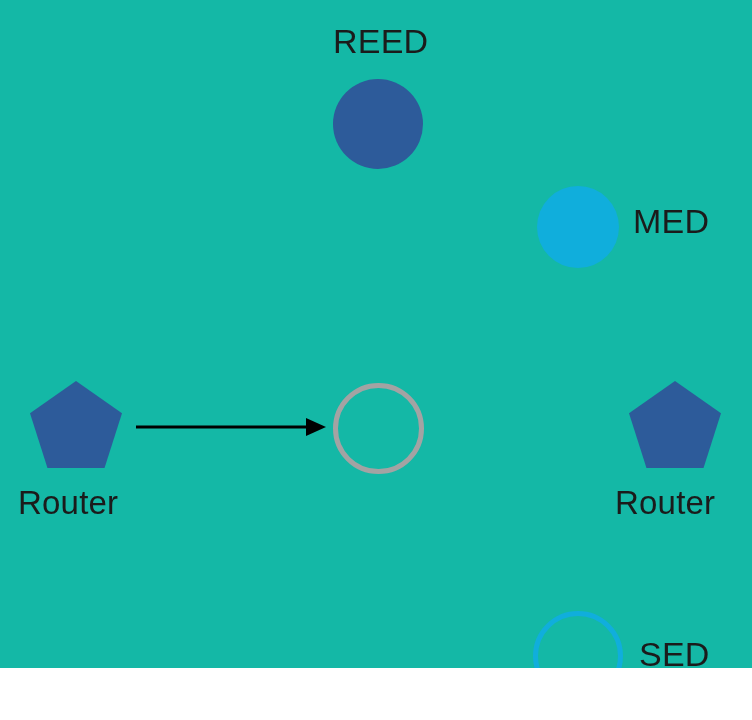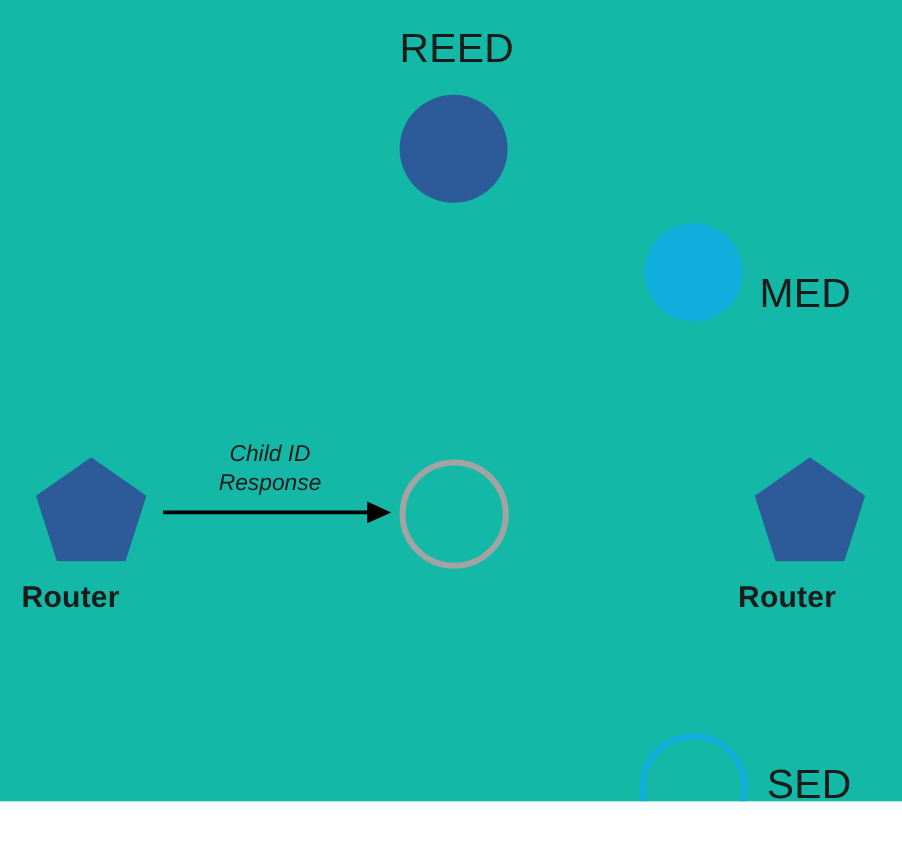--- a/index.html
+++ b/index.html
@@ -42,23 +42,22 @@
     position: absolute;
     color: #1b1b1b;
     white-space: nowrap;
     line-height: 1;
   }
   .label-node {
     font-size: 34px;
     letter-spacing: 0.2px;
   }
   .label-router {
-    font-size: 25px;
+    font-size: 33px;
     letter-spacing: 0.2px;
-    font-weight: bold;
   }
   .arrow-label {
     position: absolute;
     font-size: 19px;
     font-style: italic;
     color: #1b1b1b;
     text-align: center;
     line-height: 1.25;
     white-space: nowrap;
   }
@@ -72,42 +71,38 @@
 
 <div id="canvas">
 
   <div class="node">
     <div class="label label-node" style="left:333px; top:24px;">REED</div>
     <div class="disc" style="left:333px; top:79px; width:90px; height:90px; background:#2d5b9a;"></div>
   </div>
 
   <div class="node">
     <div class="disc" style="left:537px; top:186px; width:82px; height:82px; background:#10aedc;"></div>
-    <div class="label label-node" style="left:633px; top:228px;">MED</div>
+    <div class="label label-node" style="left:633px; top:204px;">MED</div>
   </div>
 
   <div class="node">
     <div class="pent" style="left:30px; top:381px; width:92px; height:87px; background:#2d5b9a;"></div>
     <div class="label label-router" style="left:18px; top:486px;">Router</div>
   </div>
 
   <div class="node">
     <div class="ring" style="left:333px; top:383px; width:91px; height:91px; border:5px solid #a3a3a3;"></div>
   </div>
 
   <div class="arrow-wrap" style="left:130px; top:404px; width:200px; height:40px;">
     <svg width="200" height="40" viewBox="0 0 200 40">
       <line x1="6" y1="23" x2="178" y2="23" stroke="#000000" stroke-width="3"></line>
       <polygon points="176,14 196,23 176,32" fill="#000000"></polygon>
     </svg>
   </div>
-  <div class="arrow-label" style="left:155px; top:367px; width:140px;">
-    <div>Child ID</div>
-    <div>Response</div>
-  </div>
 
   <div class="node">
     <div class="pent" style="left:629px; top:381px; width:92px; height:87px; background:#2d5b9a;"></div>
     <div class="label label-router" style="left:615px; top:486px;">Router</div>
   </div>
 
   <div class="node">
     <div class="ring" style="left:533px; top:611px; width:90px; height:90px; border:5px solid #10aedc;"></div>
     <div class="label label-node" style="left:639px; top:637px;text-align:center;">SED</div>
   </div>

